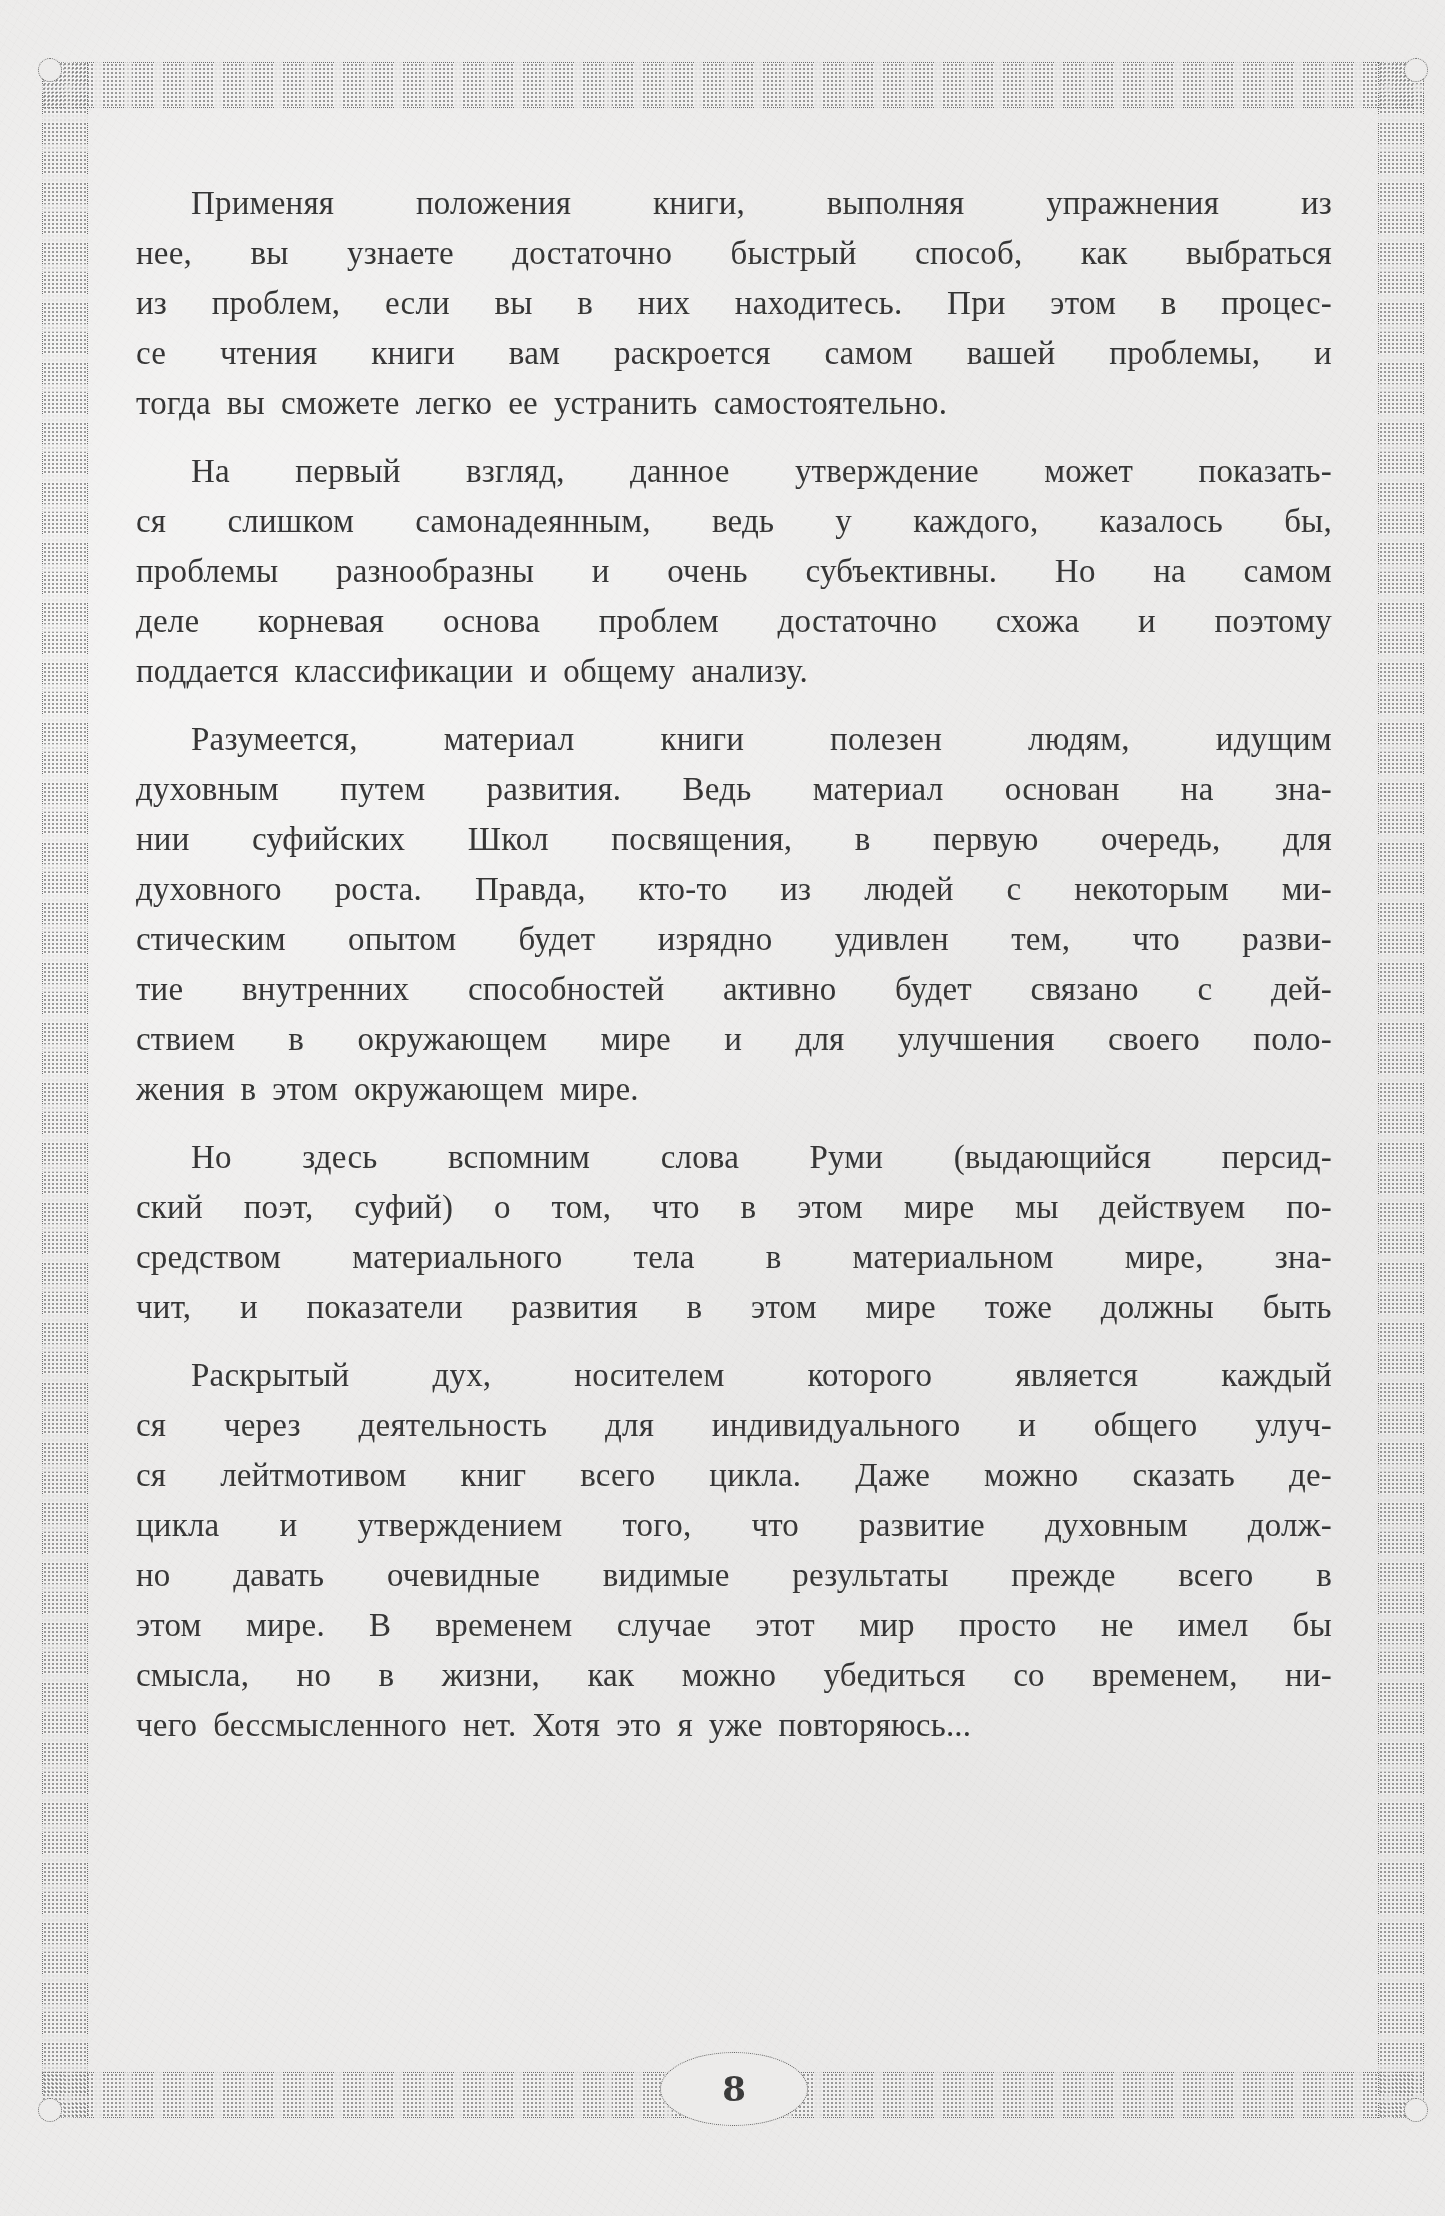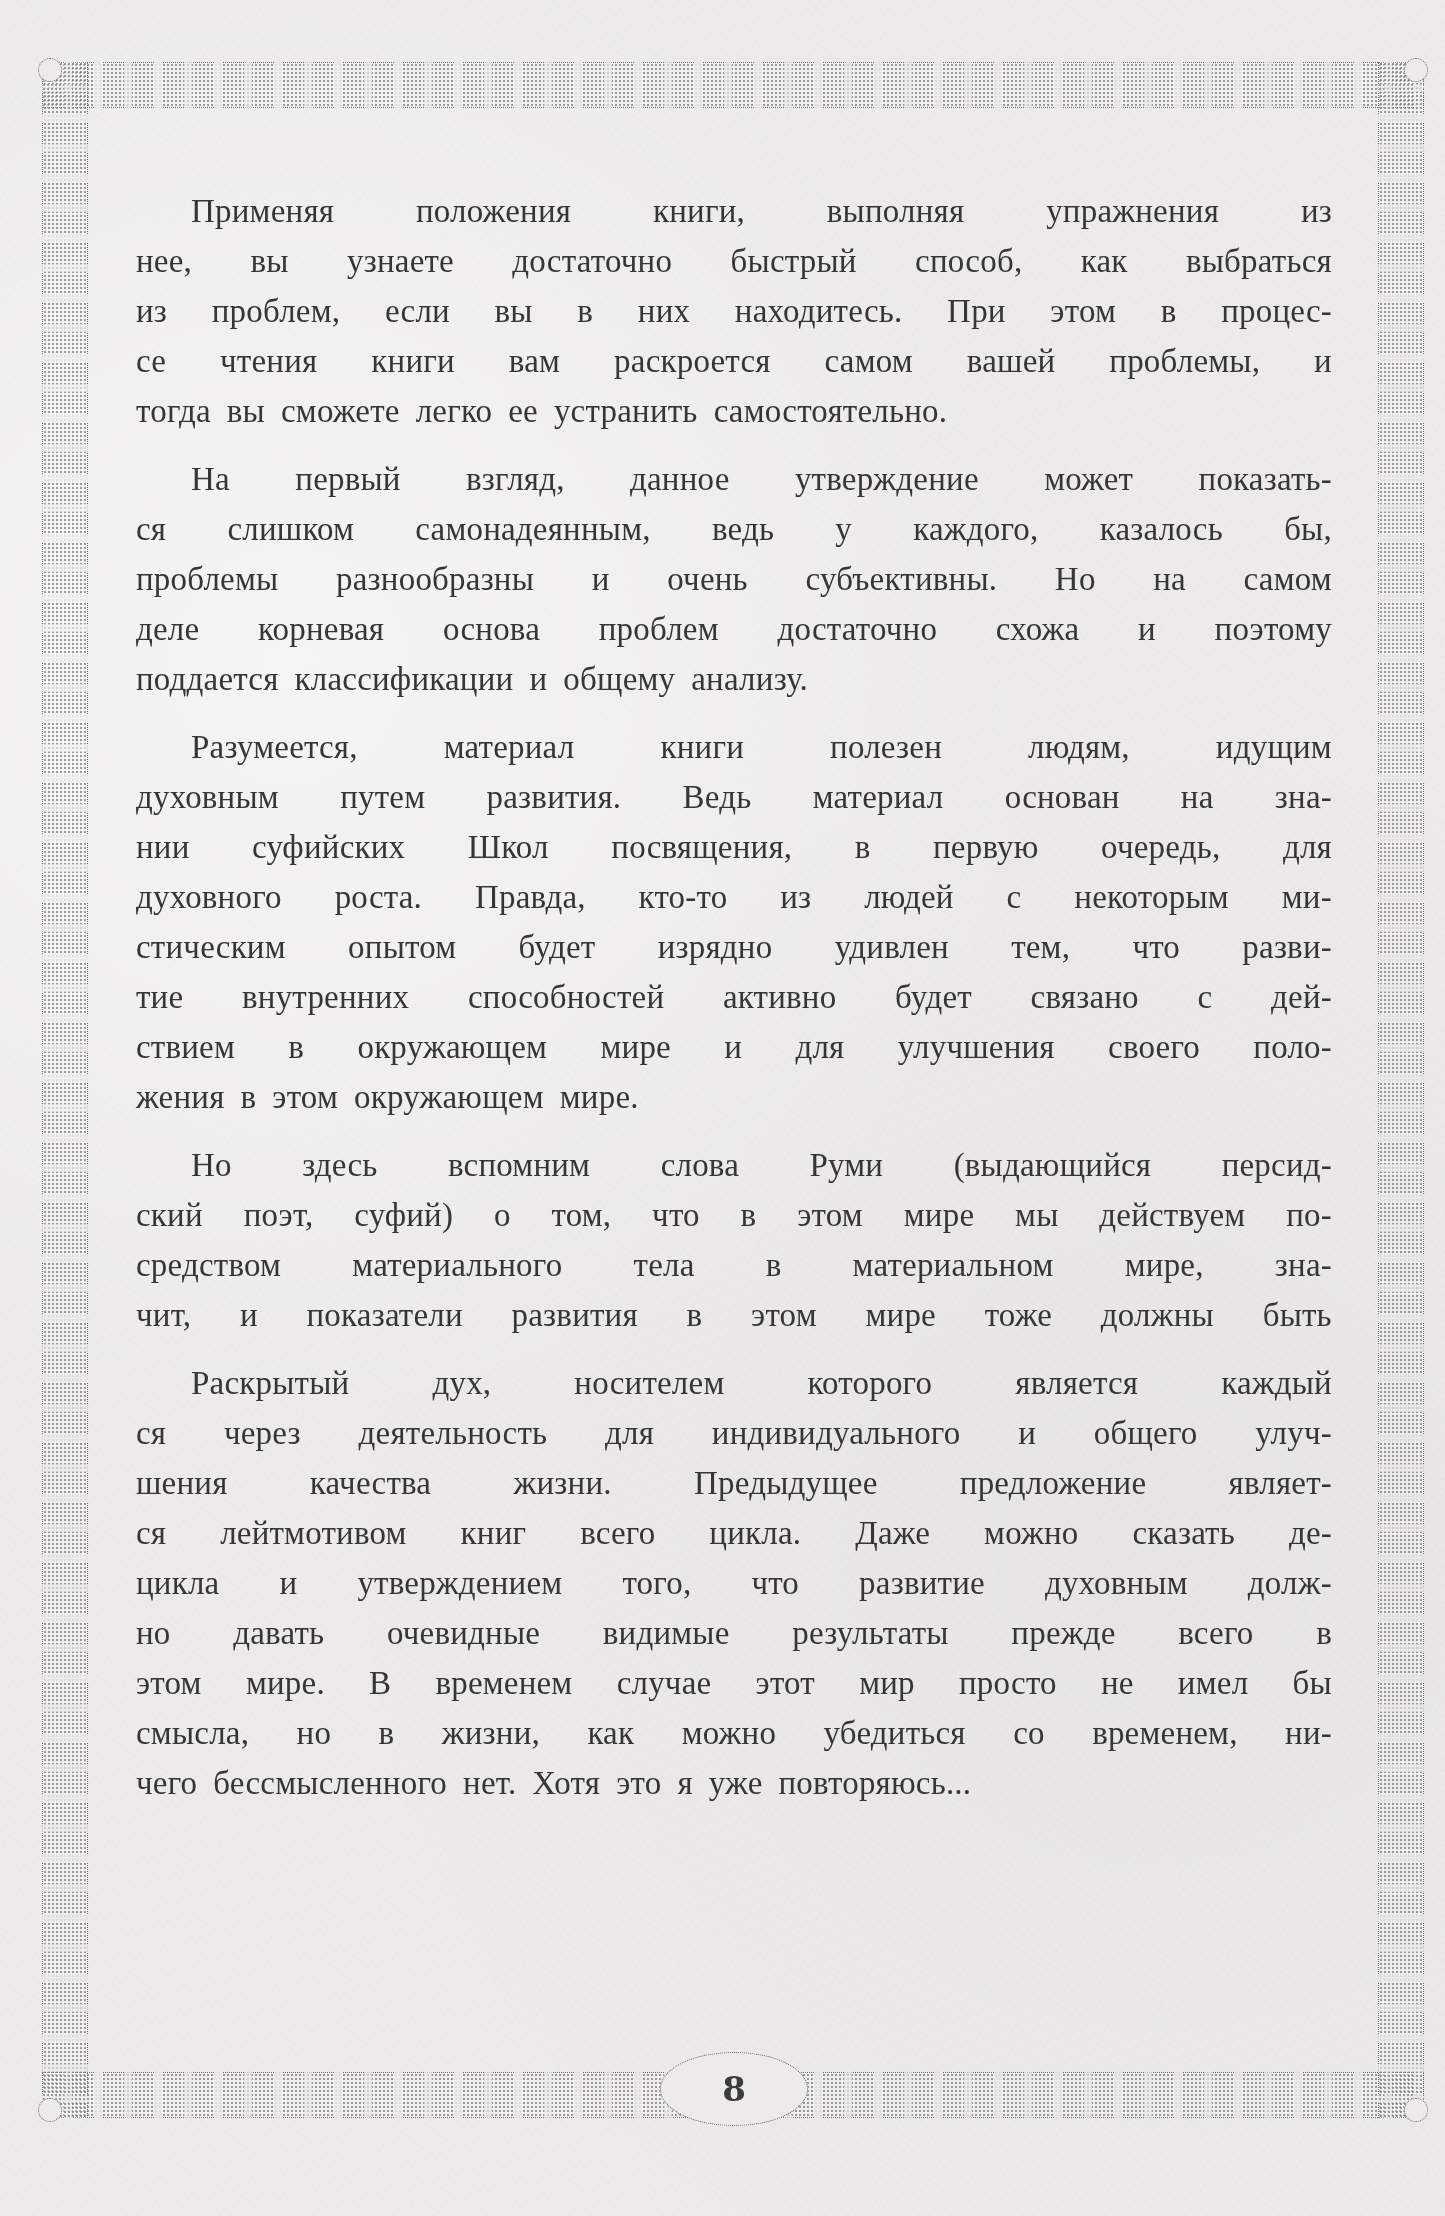--- a/index.html
+++ b/index.html
@@ -52,21 +52,21 @@
     font-weight:bold; font-size:34px; color:#3b3b3b;
   }
 
   
   .text-block {
     position:absolute; left:136px; top:174px; width:1196px;
     color:#363636; font-size:33px; line-height:50px;
     font-family:"Liberation Serif","DejaVu Serif",serif;
     letter-spacing:0.2px;
   }
-  .para { margin:12px 0 18px 0; }
+  .para { margin:4px 0 18px 0; }
   
   .jline { display:flex; justify-content:space-between; height:50px; align-items:center; white-space:nowrap; }
   .jline.last { justify-content:flex-start; gap:16px; }
   .jline.indent { padding-left:55px; }
 </style>
 </head>
 <body>
 
 <div class="frame">
   <div class="frame-band band-top"></div>
@@ -322,28 +322,20 @@
       </div>
     <div class="jline">
         <span>ся</span>
         <span>через</span>
         <span>деятельность</span>
         <span>для</span>
         <span>индивидуального</span>
         <span>и</span>
         <span>общего</span>
         <span>улуч-</span>
-      </div>
-    <div class="jline">
-        <span>шения</span>
-        <span>качества</span>
-        <span>жизни.</span>
-        <span>Предыдущее</span>
-        <span>предложение</span>
-        <span>являет-</span>
       </div>
     <div class="jline">
         <span>ся</span>
         <span>лейтмотивом</span>
         <span>книг</span>
         <span>всего</span>
         <span>цикла.</span>
         <span>Даже</span>
         <span>можно</span>
         <span>сказать</span>

